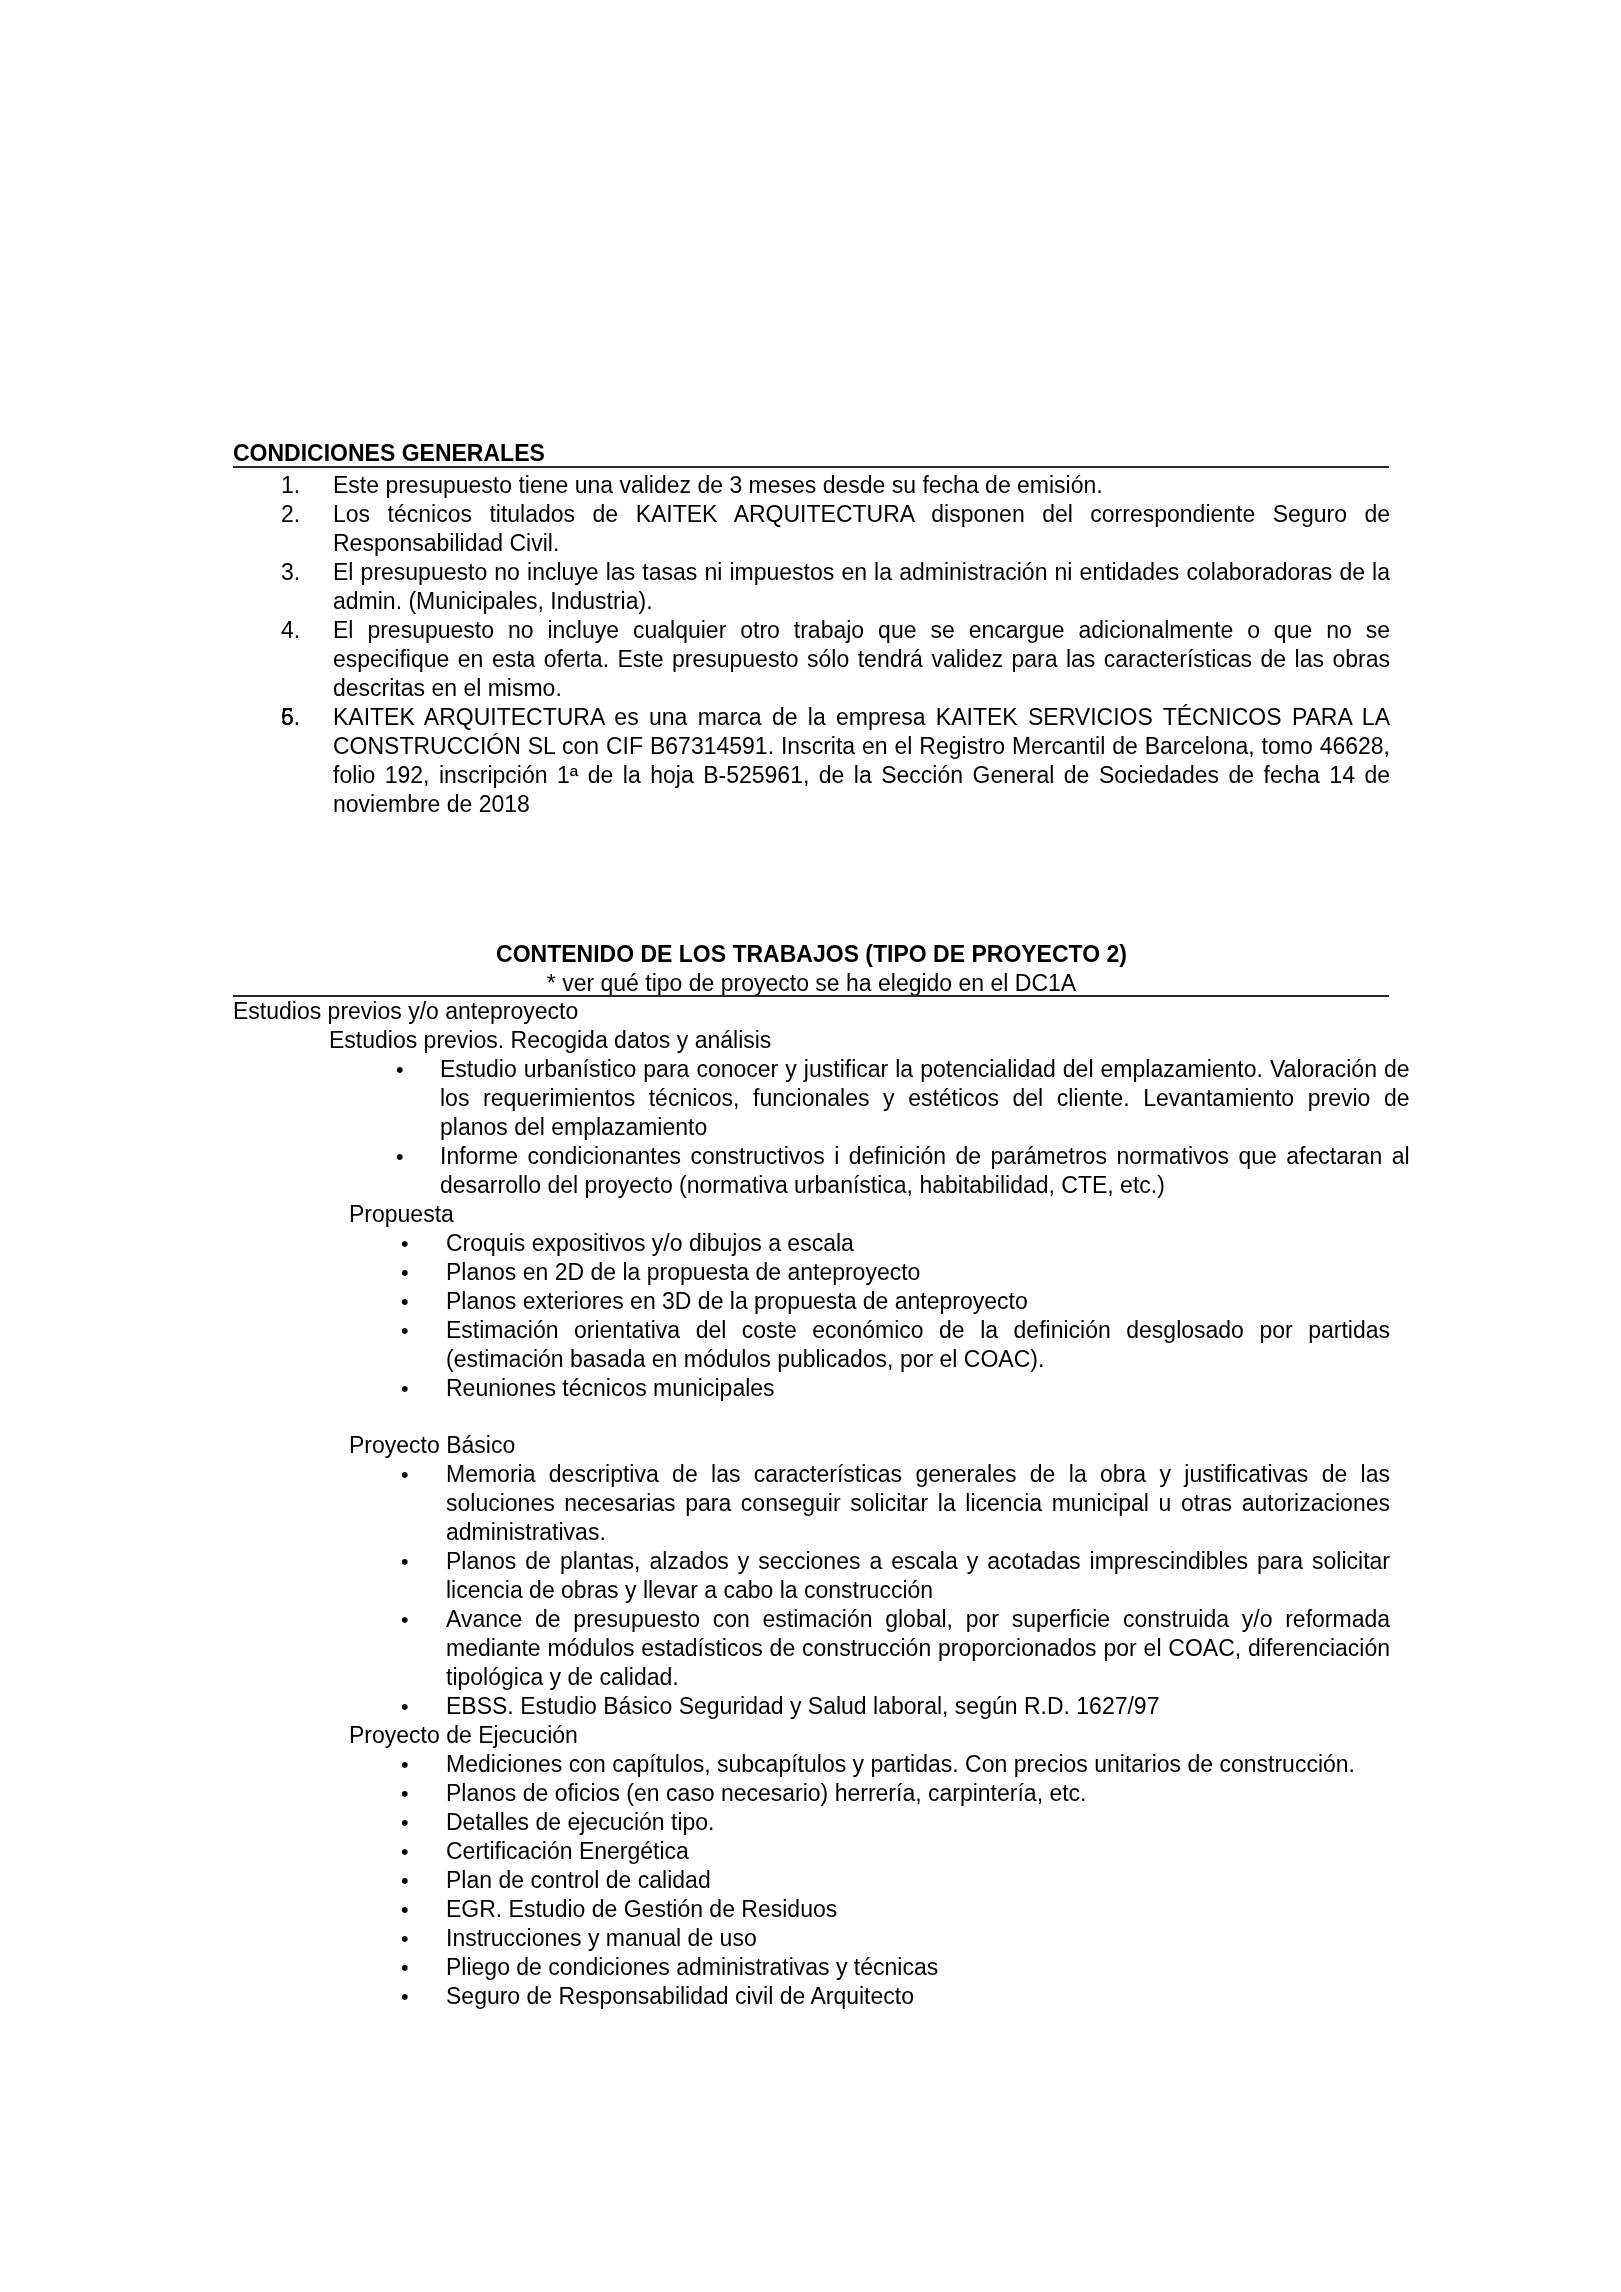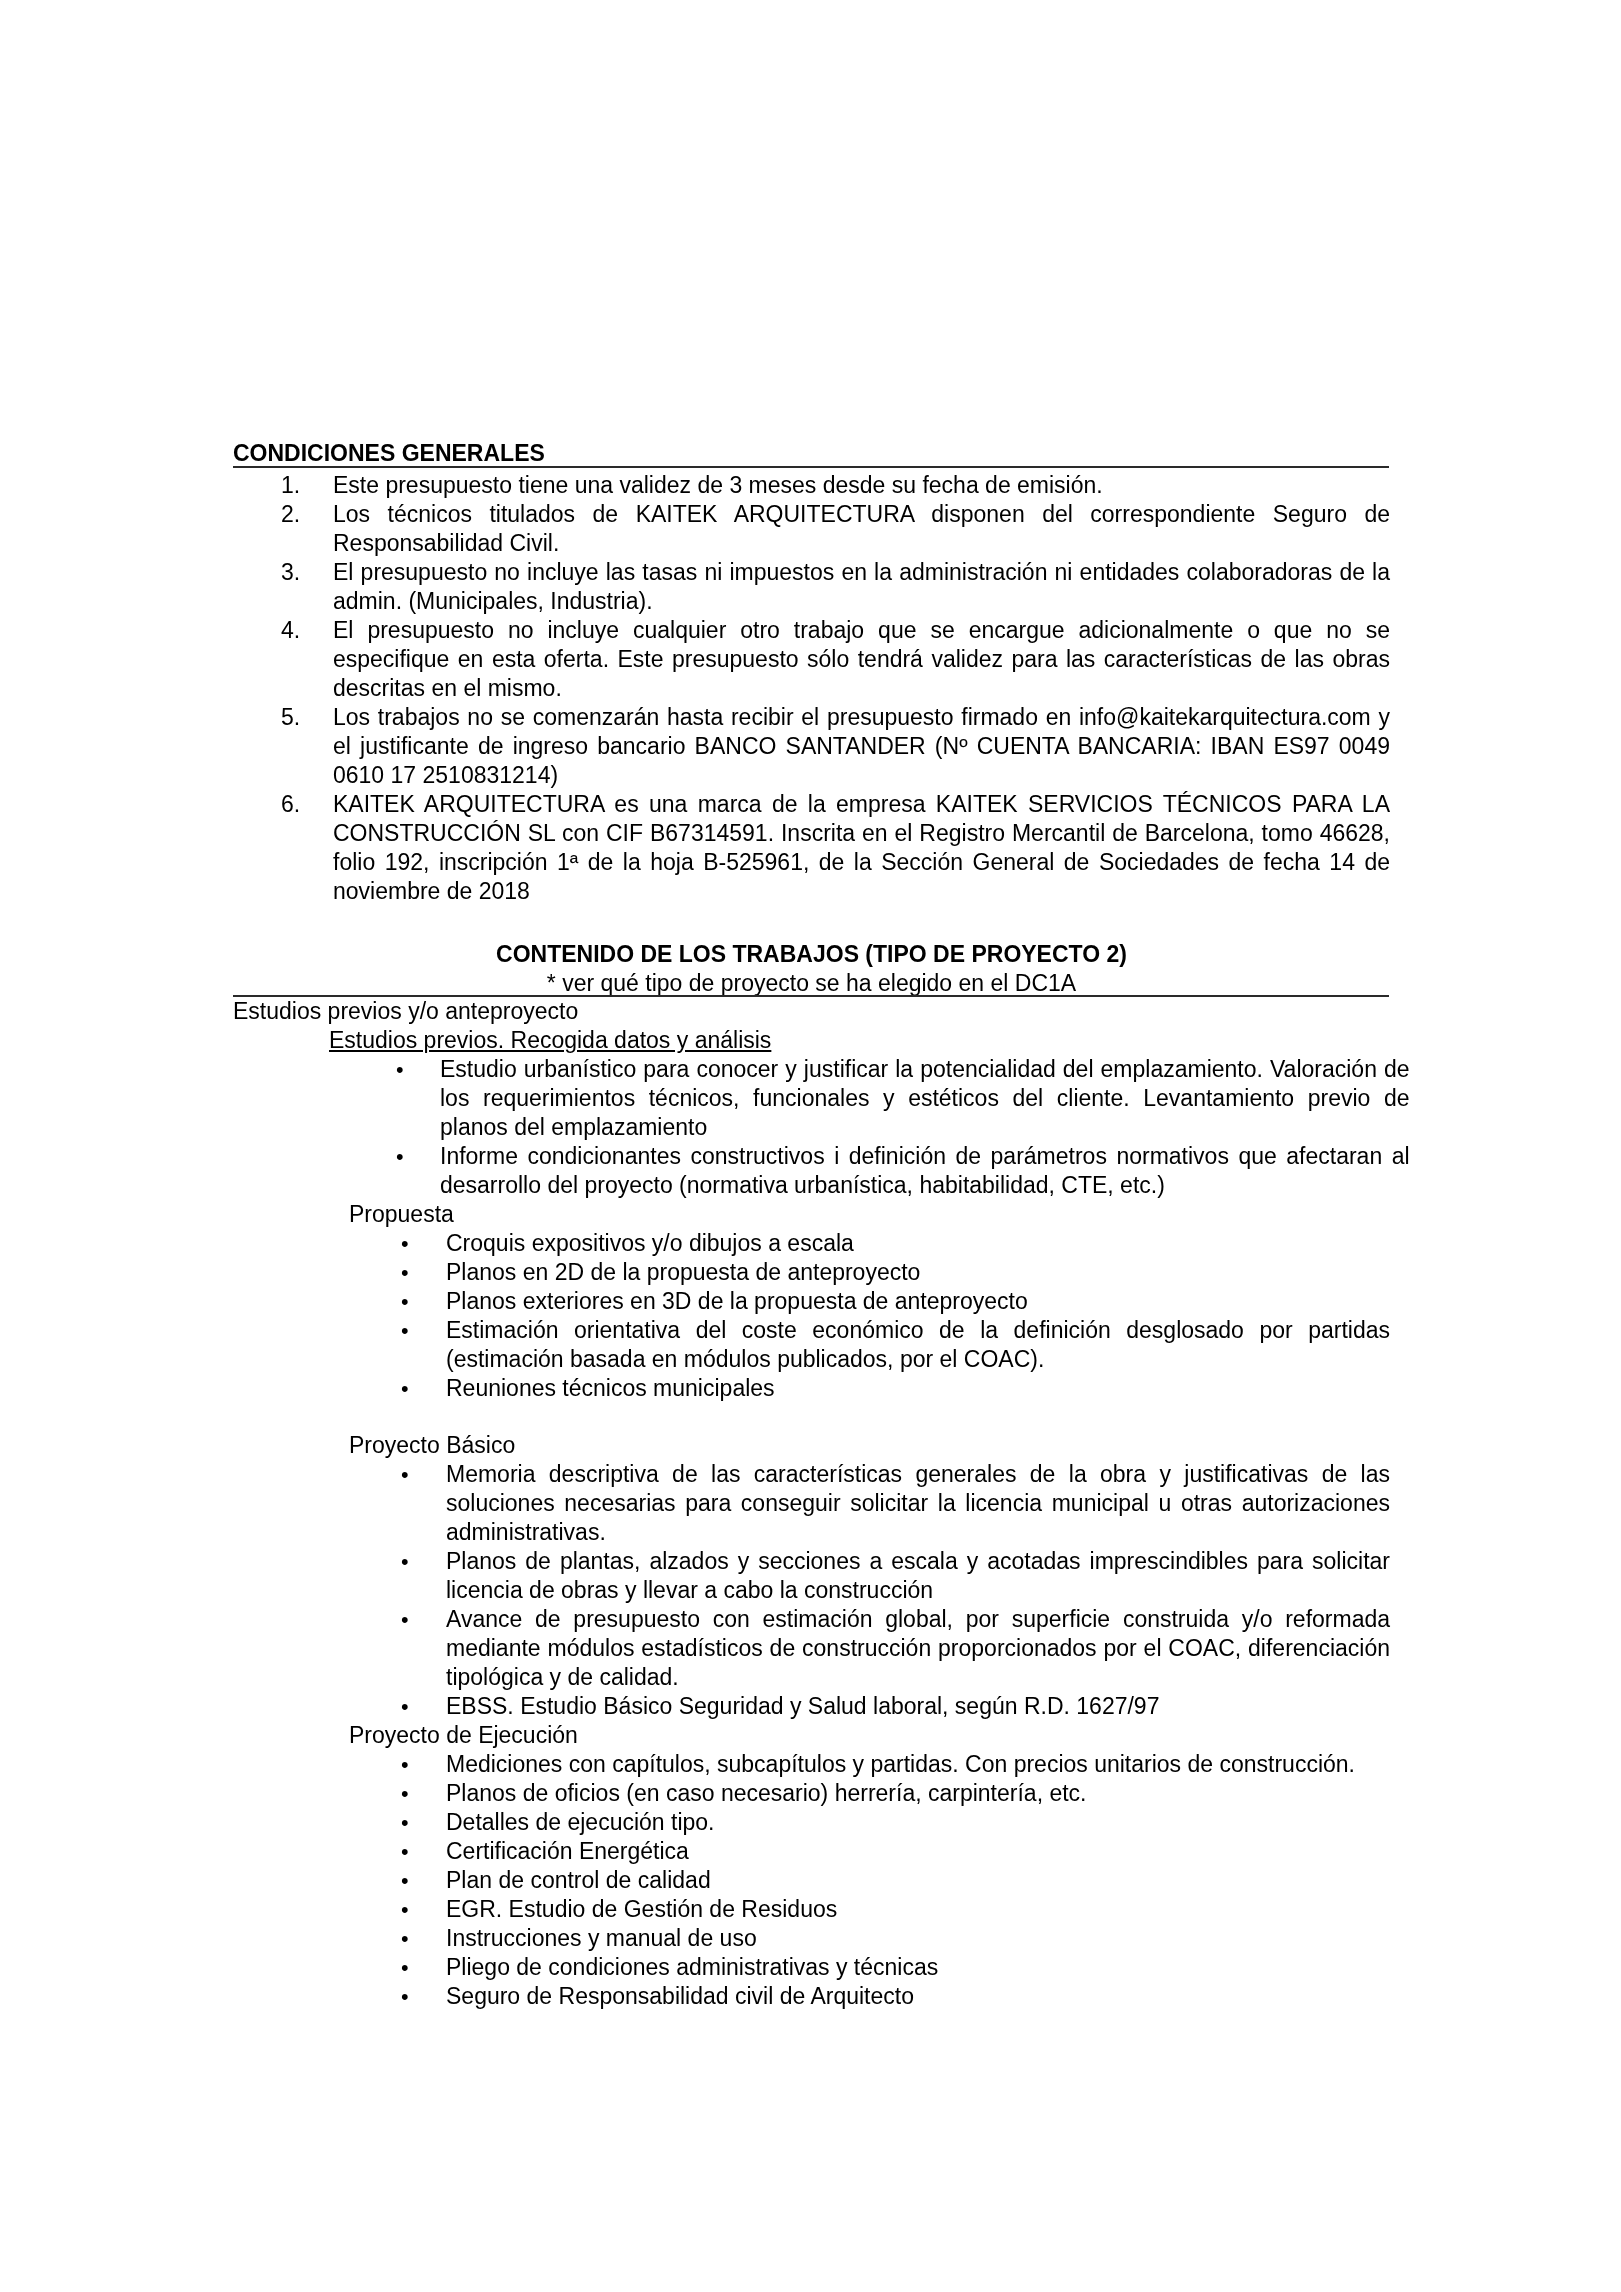--- a/index.html
+++ b/index.html
@@ -4,21 +4,21 @@
 <style>
   html, body { margin: 0; padding: 0; background: #ffffff; }
   body { width: 1621px; height: 2293px; position: relative; overflow: hidden;
          font-family: "Liberation Sans", sans-serif; color: #000; }
   .page { position: absolute; left: 0; top: 0; width: 1621px; height: 2293px; margin-top: 19px; }
   .block { position: absolute; left: 233px; width: 1157px; font-size: 23px; line-height: 29px; }
   .h { font-weight: bold; }
   .rule { position: absolute; left: 233px; width: 1156px; height: 0; border-top: 2px solid #2a2a2a; }
   .num-item { position: relative; padding-left: 100px; text-align: justify; text-align-last: left; }
   .num-item .n { position: absolute; left: 48px; top: 0; }
-  .sub1 { padding-left: 96px; text-decoration: underline; }
+  .sub1 { padding-left: 96px; }
   .sub2 { padding-left: 116px; }
   .bul { position: relative; text-align: justify; text-align-last: left; }
   .bul .dot { position: absolute; top: 0; font-size: 21.6px; }
   .bA { padding-left: 207px; margin-right: -19.6px; }
   .bA .dot { left: 163px; }
   .bB { padding-left: 213px; }
   .bB .dot { left: 168px; }
 </style>
 </head>
 <body>
@@ -42,21 +42,20 @@
     <div class="num-item">
       <span class="n">3.</span>
       <span>El presupuesto no incluye las tasas ni impuestos en la administración ni entidades colaboradoras de la admin. (Municipales, Industria).</span>
     </div>
     <div class="num-item">
       <span class="n">4.</span>
       <span>El presupuesto no incluye cualquier otro trabajo que se encargue adicionalmente o que no se especifique en esta oferta. Este presupuesto sólo tendrá validez para las características de las obras descritas en el mismo.</span>
     </div>
     <div class="num-item">
       <span class="n">5.</span>
-      <span>Los trabajos no se comenzarán hasta recibir el presupuesto firmado en info@kaitekarquitectura.com y el justificante de ingreso bancario BANCO SANTANDER (Nº CUENTA BANCARIA: IBAN ES97 0049 0610 17 2510831214)</span>
     </div>
     <div class="num-item">
       <span class="n">6.</span>
       <span>KAITEK ARQUITECTURA es una marca de la empresa KAITEK SERVICIOS TÉCNICOS PARA LA CONSTRUCCIÓN SL con CIF B67314591. Inscrita en el Registro Mercantil de Barcelona, tomo 46628, folio 192, inscripción 1ª de la hoja B-525961, de la Sección General de Sociedades de fecha 14 de noviembre de 2018</span>
     </div>
   </div>
 
   <div class="block" style="top:921px;text-align:center;">
     <div class="h">CONTENIDO DE LOS TRABAJOS (TIPO DE PROYECTO 2)</div>
     <div>* ver qué tipo de proyecto se ha elegido en el DC1A</div>

